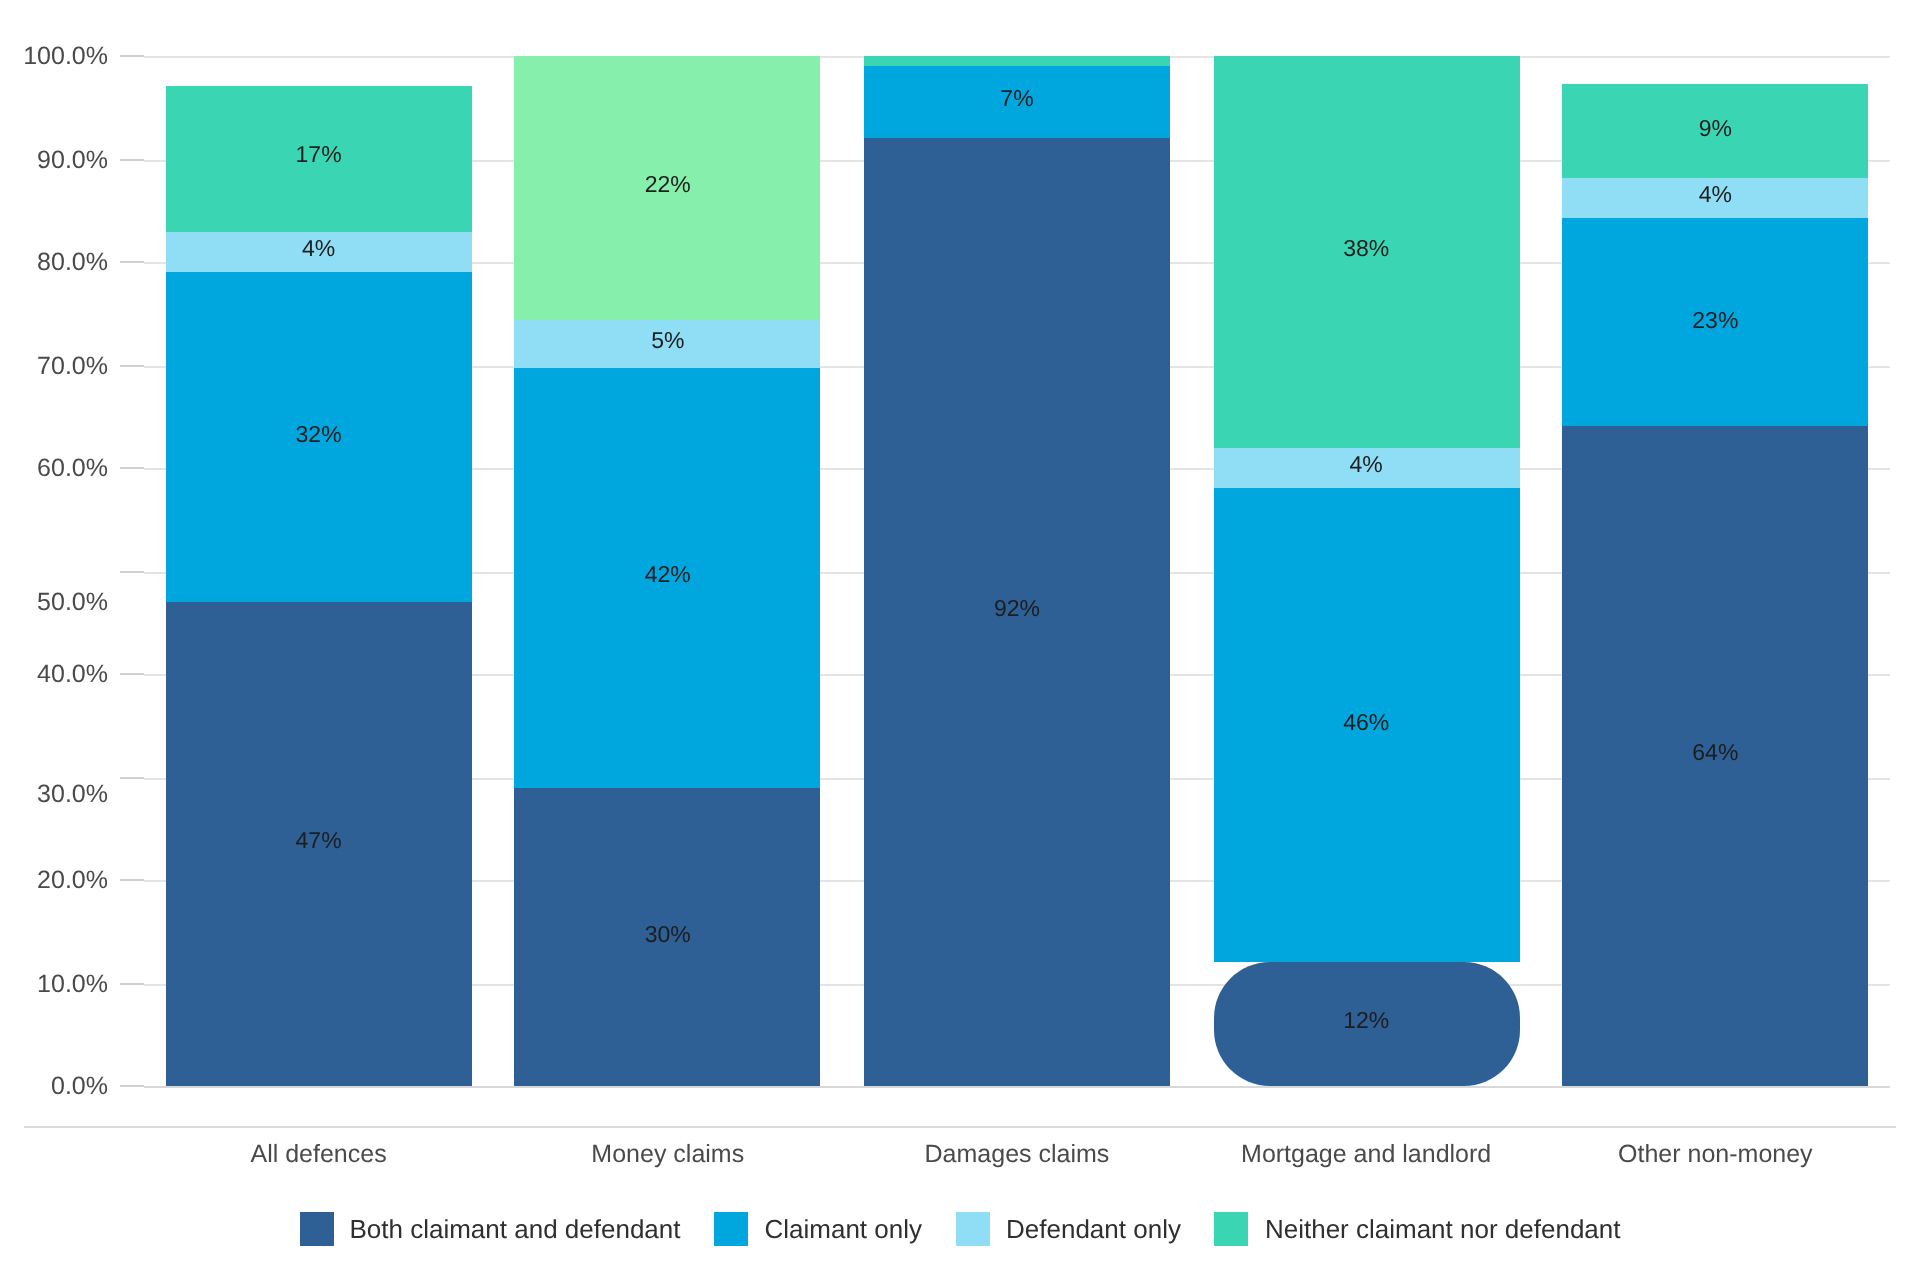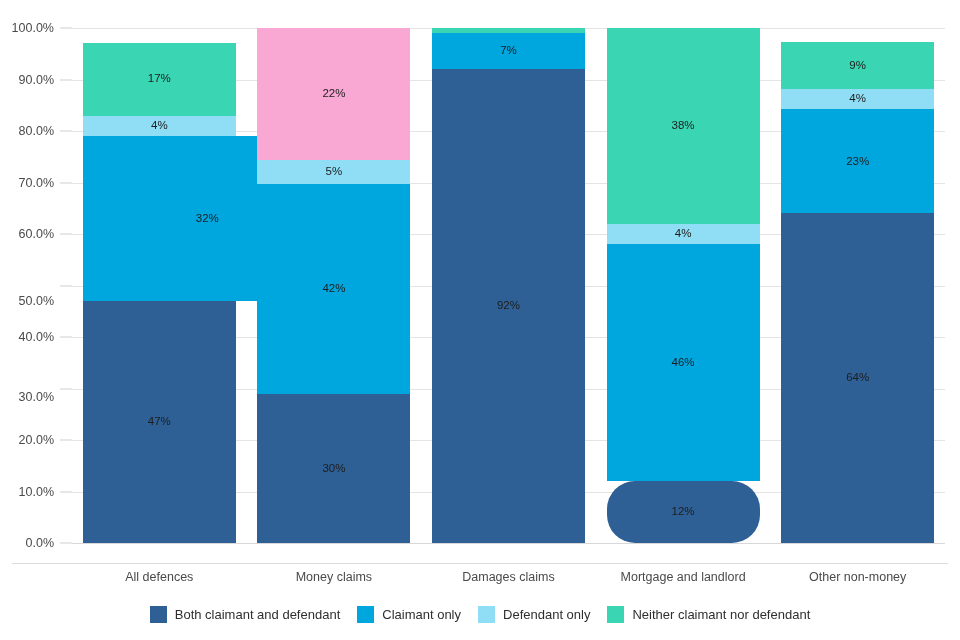--- a/index.html
+++ b/index.html
@@ -241,31 +241,31 @@
       </div>
     <div id="bars-layer">
         <div class="bar-slot" style="width: 174.6px;">
           <div class="bar-stack">
             <div class="seg" title="All defences — Neither claimant nor defendant" style="height: 73px; background: rgb(58, 214, 180);">
               <span class="seg-label">17%</span>
             </div>
             <div class="seg" title="All defences — Defendant only" style="height: 20.6px; background: rgb(143, 222, 245);">
               <span class="seg-label">4%</span>
             </div>
-            <div class="seg" title="All defences — Claimant only" style="height: 164.8px; background: rgb(0, 166, 222); padding-left: 48px;">
+            <div class="seg" title="All defences — Claimant only" style="height: 164.8px; background: rgb(0, 166, 222);">
               <span class="seg-label">32%</span>
             </div>
             <div class="seg" title="All defences — Both claimant and defendant" style="height: 242.05px; background: rgb(46, 96, 150);">
               <span class="seg-label">47%</span>
             </div>
           </div>
         </div>
         <div class="bar-slot" style="width: 174.6px;">
           <div class="bar-stack">
-            <div class="seg" title="Money claims — Neither claimant nor defendant" style="height: 136px; background: #f9a8d4;">
+            <div class="seg" title="Money claims — Neither claimant nor defendant" style="height: 136px; background: #86efac;">
               <span class="seg-label">22%</span>
             </div>
             <div class="seg" title="Money claims — Defendant only" style="height: 25.75px; background: rgb(143, 222, 245);">
               <span class="seg-label">5%</span>
             </div>
             <div class="seg" title="Money claims — Claimant only" style="height: 216.3px; background: rgb(0, 166, 222);">
               <span class="seg-label">42%</span>
             </div>
             <div class="seg" title="Money claims — Both claimant and defendant" style="height: 154.5px; background: rgb(46, 96, 150);">
               <span class="seg-label">30%</span>

